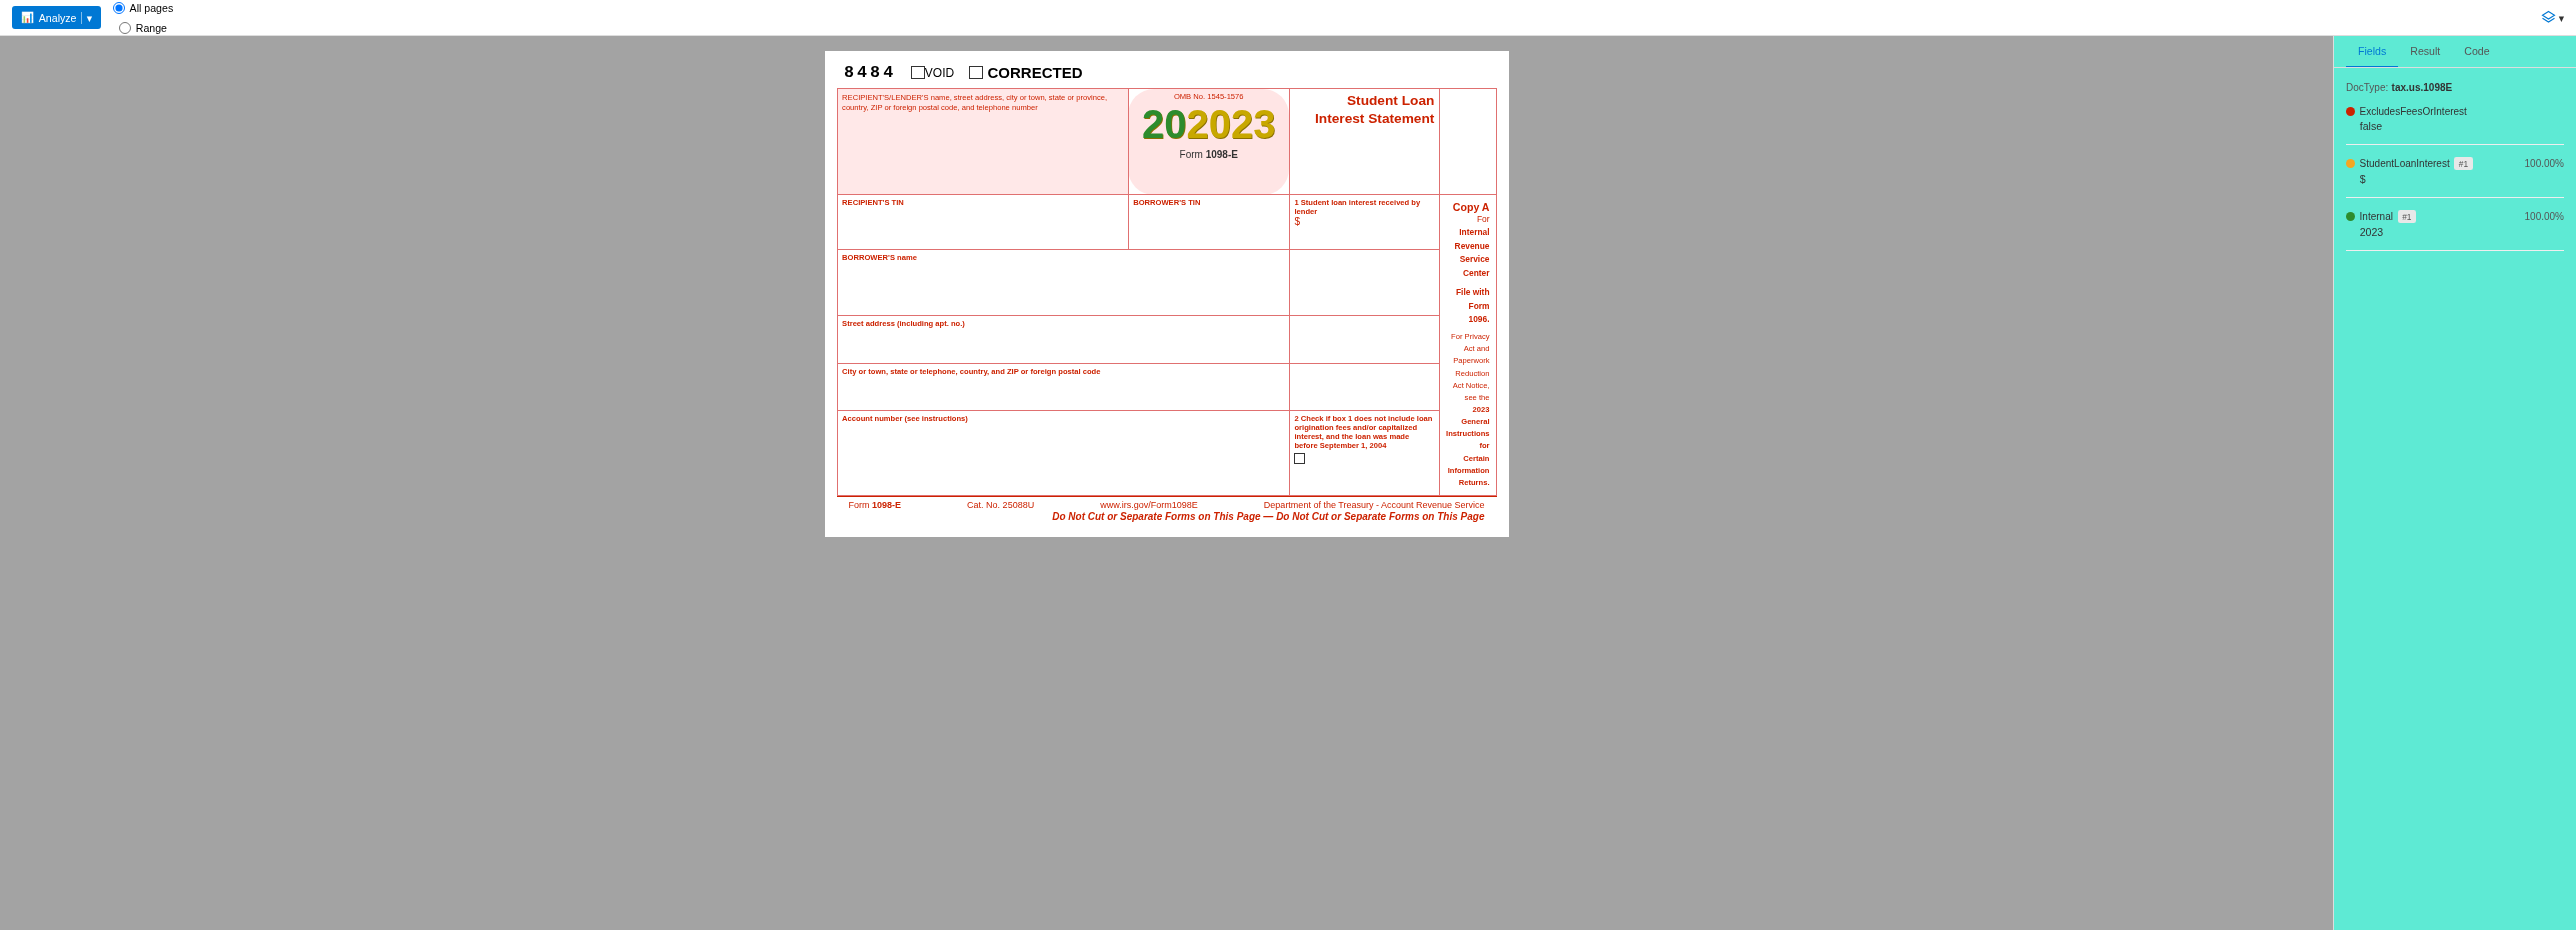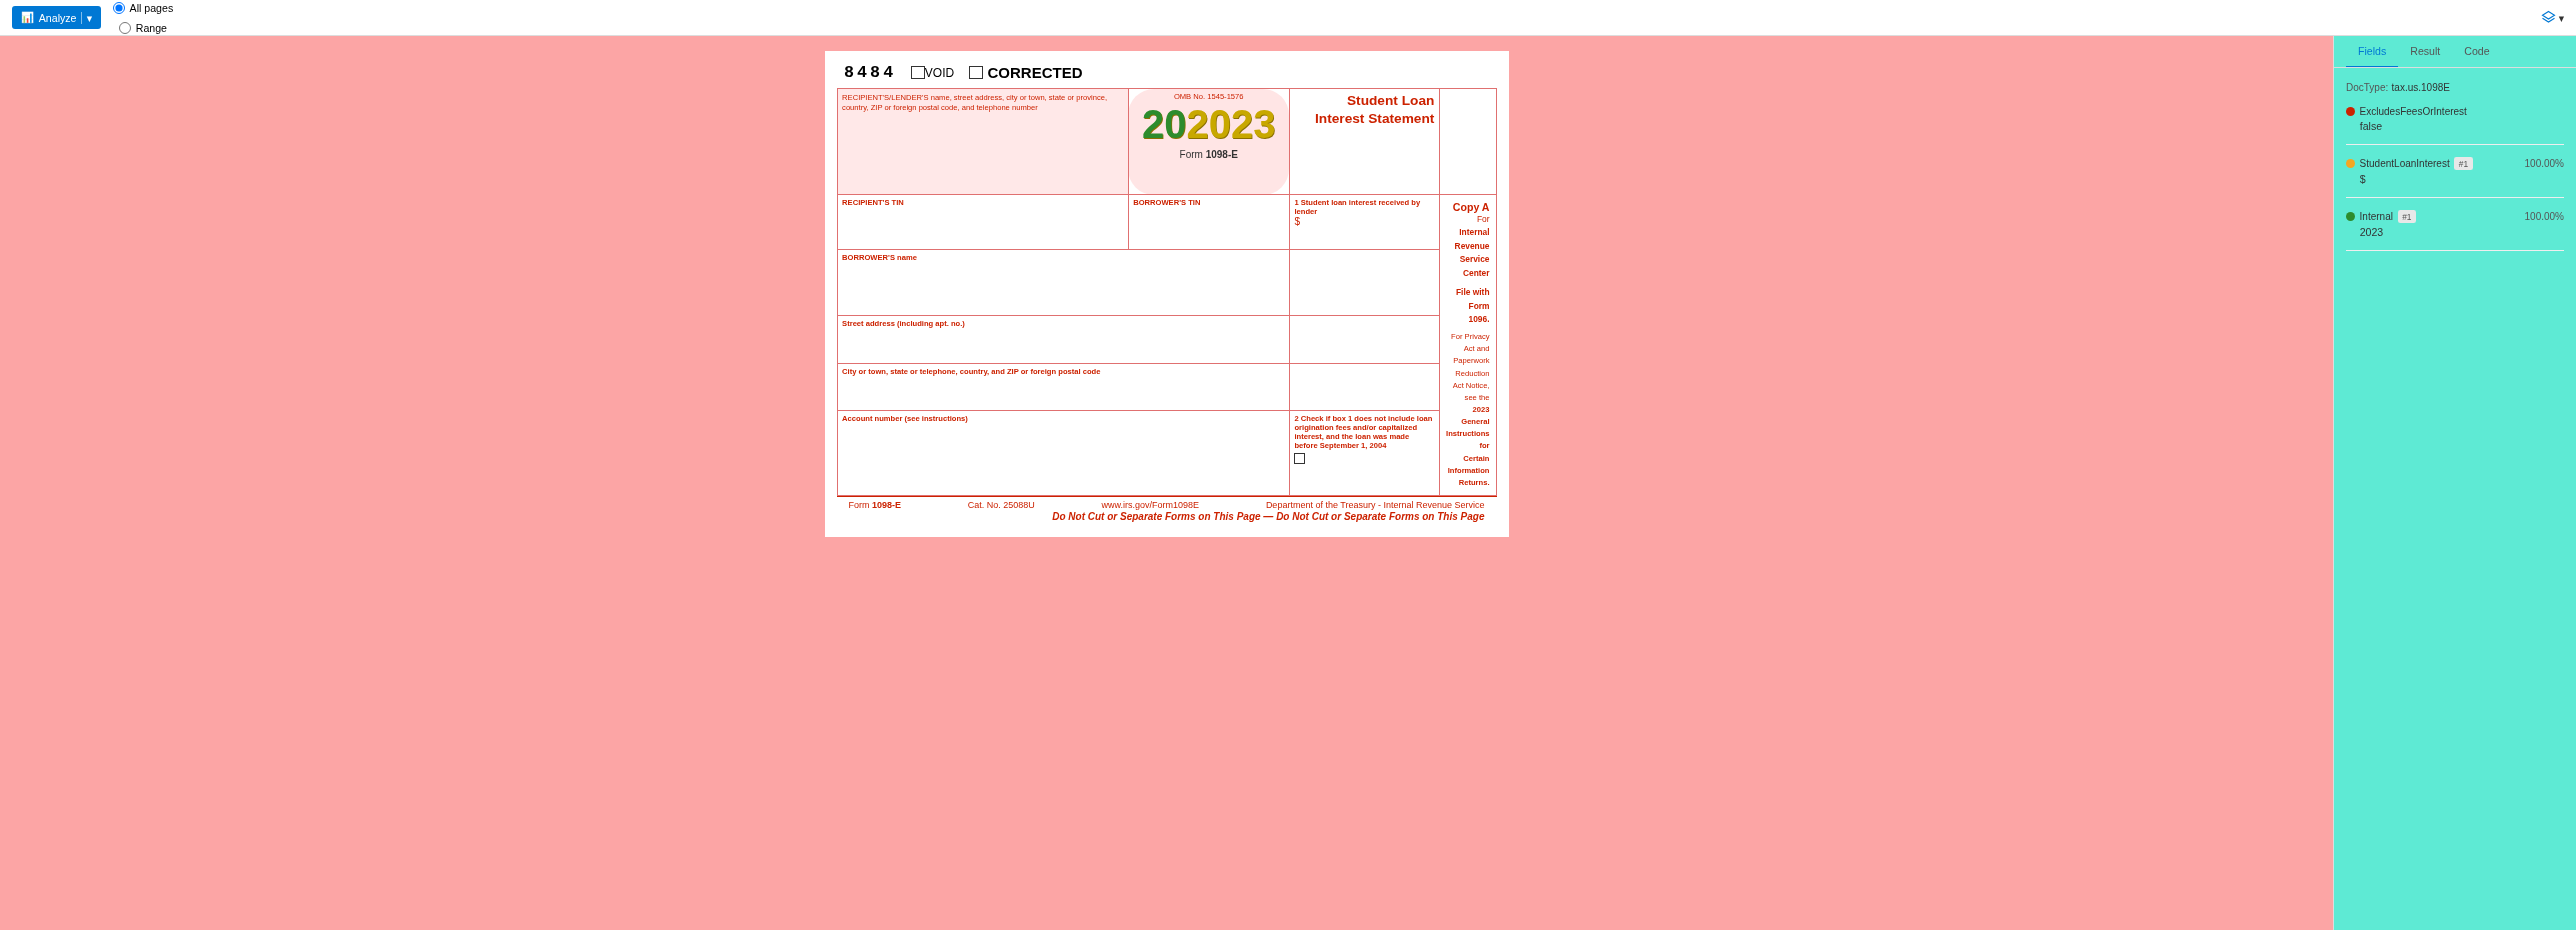--- a/index.html
+++ b/index.html
@@ -72,21 +72,21 @@
     }
 
     .main-content {
       display: flex;
       flex: 1;
       overflow: hidden;
     }
 
     .document-area {
       flex: 1;
-      background: #fca5a5;
+      background: #a3a3a3;
       overflow: auto;
       padding: 15px;
       display: flex;
       justify-content: center;
       align-items: flex-start;
     }
 
     .form-container {
       background: white;
       width: 684px;
@@ -293,21 +293,21 @@
       margin-bottom: 12px;
     }
 
     .doctype-label {
       font-size: 10px;
       color: #555;
     }
 
     .doctype-value {
       font-size: 10px;
-      font-weight: normal;
+      font-weight: bold;
       color: #333;
     }
 
     .field-item {
       margin-bottom: 12px;
       padding-bottom: 12px;
       border-bottom: 0.8px solid #eee;
     }
 
     .field-item-header {
@@ -486,21 +486,21 @@
           </td>
         </tr>
       </tbody>
         </table>
 
       <div class="bottom-bar">
         <div class="bottom-bar-top">
           <span>Form <strong>1098-E</strong></span>
           <span>Cat. No. 25088U</span>
           <span>www.irs.gov/Form1098E</span>
-          <span>Department of the Treasury - Internal Revenue Service</span>
+          <span>Department of the Treasury - Account Revenue Service</span>
         </div>
         <div class="do-not-cut">Do Not Cut or Separate Forms on This Page — Do Not Cut or Separate Forms on This Page</div>
       </div>
 
     </div>
   </div>
 
   <div class="right-panel">
     <div class="right-panel-tabs">
       <div class="panel-tab active">Fields</div>

